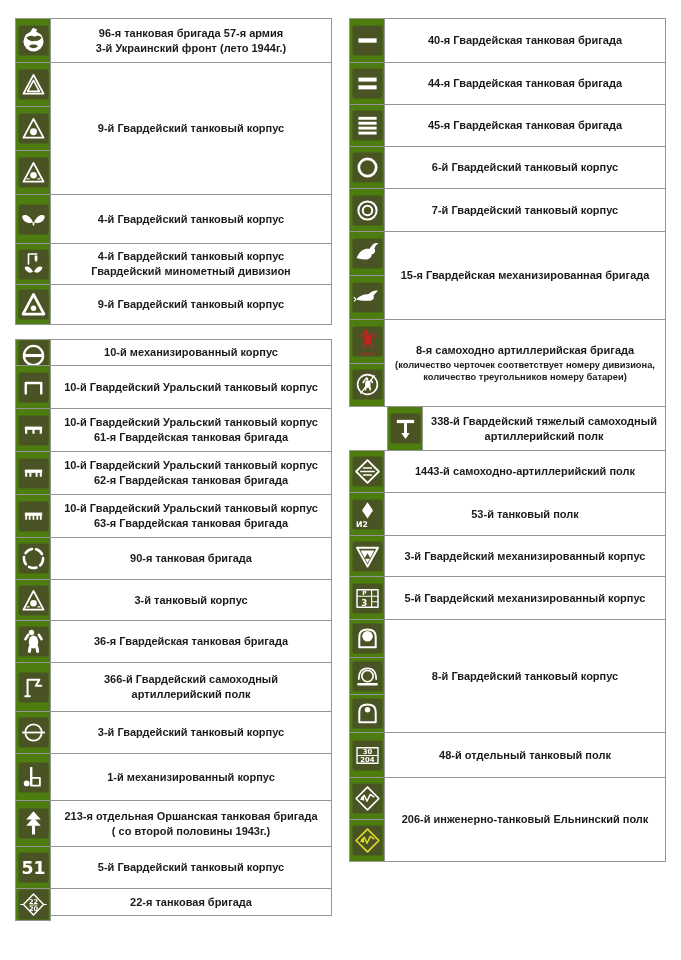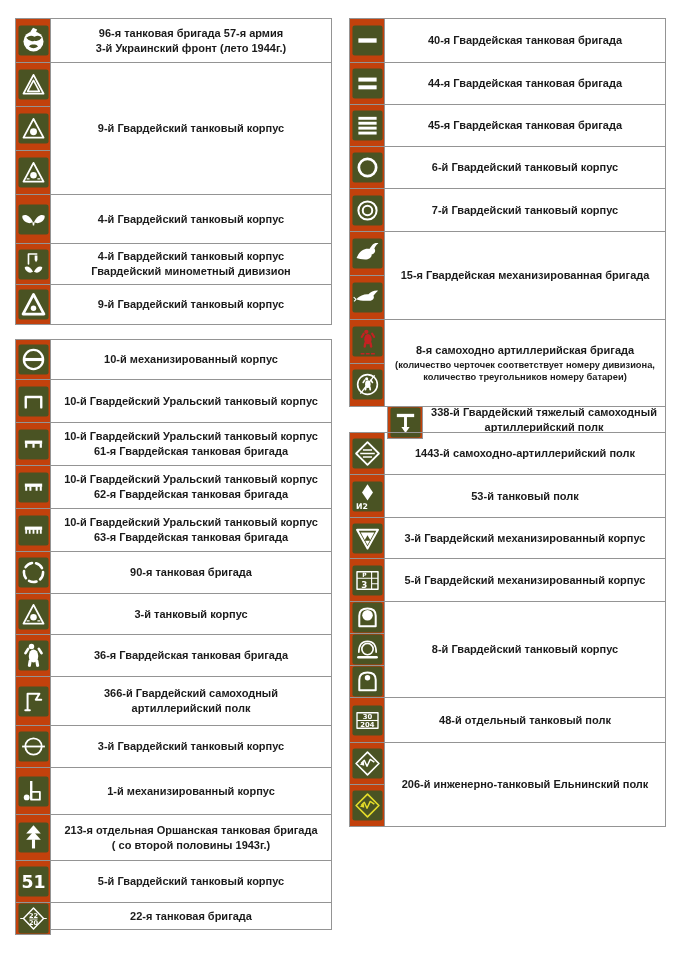--- a/index.html
+++ b/index.html
@@ -4,21 +4,21 @@
 <style>
   :root{ --bd:#949494; --tx:#1b1b1b; }
   html,body{margin:0;padding:0;background:#e9e9e9;}
   .page{position:relative;width:681px;height:960px;background:#ffffff;
         font-family:"Liberation Sans",sans-serif;overflow:hidden;}
   .col{position:absolute;top:18px;width:317px;}
   .col-left{left:15px;} .col-right{left:349px;}
   .grp{display:flex;margin-top:-1px;}
   .grp:first-child{margin-top:0;}
   .icol{width:36px;display:flex;flex-direction:column;flex:none;}
-  .icell{flex:1;border:1px solid var(--bd);background:#c2410c;
+  .icell{flex:1;border:1px solid var(--bd);background:#4d7c0f;
          display:flex;align-items:center;justify-content:center;
          box-sizing:border-box;margin-top:-1px;}
   .icell:first-child{margin-top:0;}
   .tcell{flex:1;border:1px solid var(--bd);margin-left:-1px;box-sizing:border-box;
          display:flex;flex-direction:column;align-items:center;justify-content:center;
          text-align:center;padding:2px 8px;color:var(--tx);}
   .lbl{font-weight:700;font-size:11px;line-height:1.35;white-space:pre-line;}
   .note{font-weight:700;font-size:9.3px;line-height:1.3;margin-top:1px;}
   svg{display:block;}
 </style>
@@ -126,21 +126,21 @@
                 <path d="M17 6 L28.5 27.5 H5.5 Z" fill="none" stroke="#ffffff" stroke-linecap="round" stroke-linejoin="round" stroke-width="3"></path>
    <circle cx="17" cy="21" r="3" fill="#ffffff"></circle>
               </svg>
             </span>
           </div>
         </div>
         <div class="tcell">
           <div class="lbl">9-й Гвардейский танковый корпус</div>
         </div>
       </div>
-      <div class="grp" style="height: 41px; margin-top: 14px;">
+      <div class="grp" style="height: 27px; margin-top: 14px;">
         <div class="icol">
           <div class="icell">
             <span>
               <svg width="31" height="31" viewBox="0 0 34 34" xmlns="http://www.w3.org/2000/svg">
     <rect x="0.5" y="0.5" width="33" height="33" rx="2.5" fill="#4a5323"></rect>
                 <circle cx="17" cy="17" r="10.5" fill="none" stroke="#ffffff" stroke-linecap="round" stroke-linejoin="round" stroke-width="2.6"></circle>
    <rect x="7.5" y="15.3" width="19" height="3.4" fill="#ffffff"></rect>
               </svg>
             </span>
           </div>
@@ -507,21 +507,21 @@
    <path d="M24.8 7 L9.2 27" stroke="#ffffff" stroke-width="1.5"></path>
               </svg>
             </span>
           </div>
         </div>
         <div class="tcell">
           <div class="lbl">8-я самоходно артиллерийская бригада</div>
           <div class="note">(количество черточек соответствует номеру дивизиона, количество треугольников номеру батареи)</div>
         </div>
       </div>
-      <div class="grp" style="height: 27px; padding-left: 38px;">
+      <div class="grp" style="height: 45px; padding-left: 38px;">
         <div class="icol">
           <div class="icell">
             <span>
               <svg width="31" height="31" viewBox="0 0 34 34" xmlns="http://www.w3.org/2000/svg">
     <rect x="0.5" y="0.5" width="33" height="33" rx="2.5" fill="#4a5323"></rect>
                 <rect x="7.5" y="7.5" width="19" height="3.6" fill="#ffffff"></rect>
    <rect x="15.4" y="11" width="3.2" height="11.5" fill="#ffffff"></rect>
    <path d="M12.5 22 h9 L17 28.5 Z" fill="#ffffff"></path>
               </svg>
             </span>
@@ -592,21 +592,21 @@
    <text x="13.5" y="13.2" font-family="'DejaVu Sans','Liberation Sans',sans-serif" font-weight="bold" text-anchor="middle" font-size="6.5" fill="#ffffff">Р</text>
    <text x="13.5" y="25" font-family="'DejaVu Sans','Liberation Sans',sans-serif" font-weight="bold" text-anchor="middle" font-size="9.5" fill="#ffffff">3</text>
               </svg>
             </span>
           </div>
         </div>
         <div class="tcell">
           <div class="lbl">5-й Гвардейский механизированный корпус</div>
         </div>
       </div>
-      <div class="grp" style="height: 97px;">
+      <div class="grp" style="height: 114px;">
         <div class="icol">
           <div class="icell">
             <span>
               <svg width="31" height="31" viewBox="0 0 34 34" xmlns="http://www.w3.org/2000/svg">
     <rect x="0.5" y="0.5" width="33" height="33" rx="2.5" fill="#4a5323"></rect>
                 <path d="M8 26.5 V15 Q8 7 17 7 Q26 7 26 15 V26.5 Z" fill="none" stroke="#ffffff" stroke-linecap="round" stroke-linejoin="round" stroke-width="2.2"></path>
    <circle cx="17" cy="14.5" r="5.8" fill="#ffffff"></circle>
               </svg>
             </span>
           </div>

